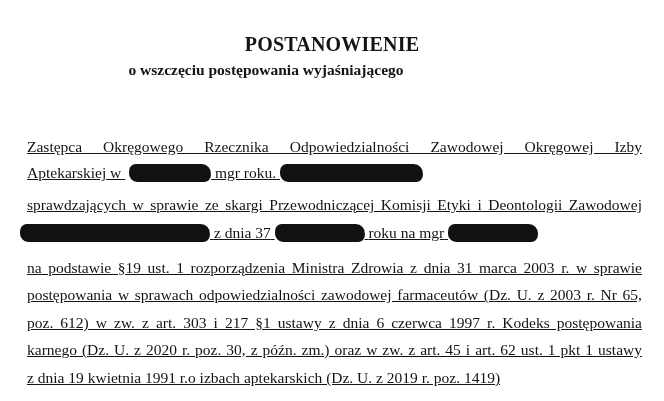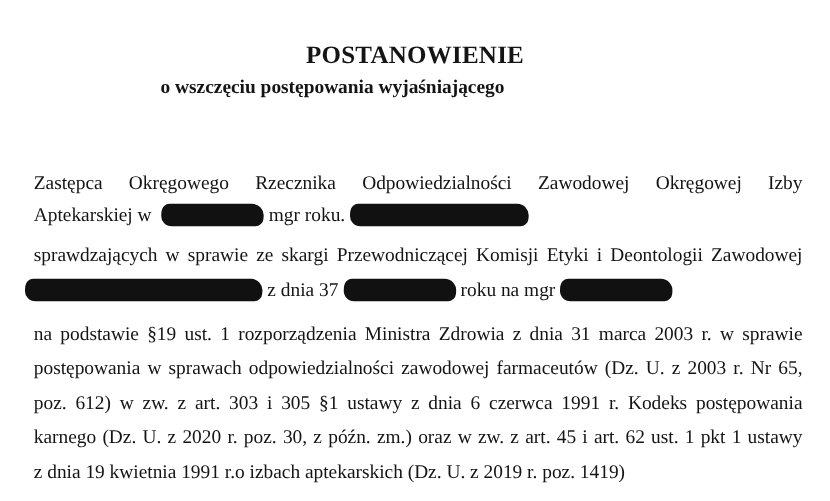--- a/index.html
+++ b/index.html
@@ -12,21 +12,21 @@
     .title {
       position: absolute; left: 0; width: 664px; text-align: center;
       font-weight: bold; font-size: 20px; top: 33px; letter-spacing: 0.2px;
     }
     .subtitle {
       position: absolute; left: 0; width: 532px; text-align: center;
       font-weight: bold; font-size: 15.5px; top: 61px;
     }
     .line {
       position: absolute; left: 27px; width: 615px;
-      font-size: 15.5px; white-space: nowrap; line-height: 20px; height: 20px;
+      font-size: 15.5px; white-space: nowrap; line-height: 20px; height: 20px; text-decoration: underline;
     }
     .justify { text-align: justify; text-align-last: justify; }
     .redact {
       display: inline-block; background: #111; height: 18px;
       border-radius: 6px 10px 6px 9px; vertical-align: -4px;
       transform: skewX(-4deg);
     }
   </style>
 </head>
 <body>
@@ -48,15 +48,15 @@
 <div class="line" style="top:223px;left:20px">
   <span class="redact" style="width:190px"></span>
   <span>z dnia 37</span>
   <span class="redact" style="width:90px"></span>
   <span>roku na mgr</span>
   <span class="redact" style="width:90px"></span>
 </div>
 
 <div class="line justify" style="top:258px">na podstawie §19 ust. 1 rozporządzenia Ministra Zdrowia z dnia 31 marca 2003 r. w sprawie</div>
 <div class="line justify" style="top:285px">postępowania w sprawach odpowiedzialności zawodowej farmaceutów (Dz. U. z 2003 r. Nr 65,</div>
-<div class="line justify" style="top:313px">poz. 612) w zw. z art. 303 i 305 §1 ustawy z dnia 6 czerwca 1991 r. Kodeks postępowania</div>
+<div class="line justify" style="top:313px">poz. 612) w zw. z art. 303 i 217 §1 ustawy z dnia 6 czerwca 1997 r. Kodeks postępowania</div>
 <div class="line justify" style="top:340px">karnego (Dz. U. z 2020 r. poz. 30, z późn. zm.) oraz w zw. z art. 45 i art. 62 ust. 1 pkt 1 ustawy</div>
 <div class="line" style="top:368px">z dnia 19 kwietnia 1991 r.o izbach aptekarskich (Dz. U. z 2019 r. poz. 1419)</div>
 
 </body></html>

